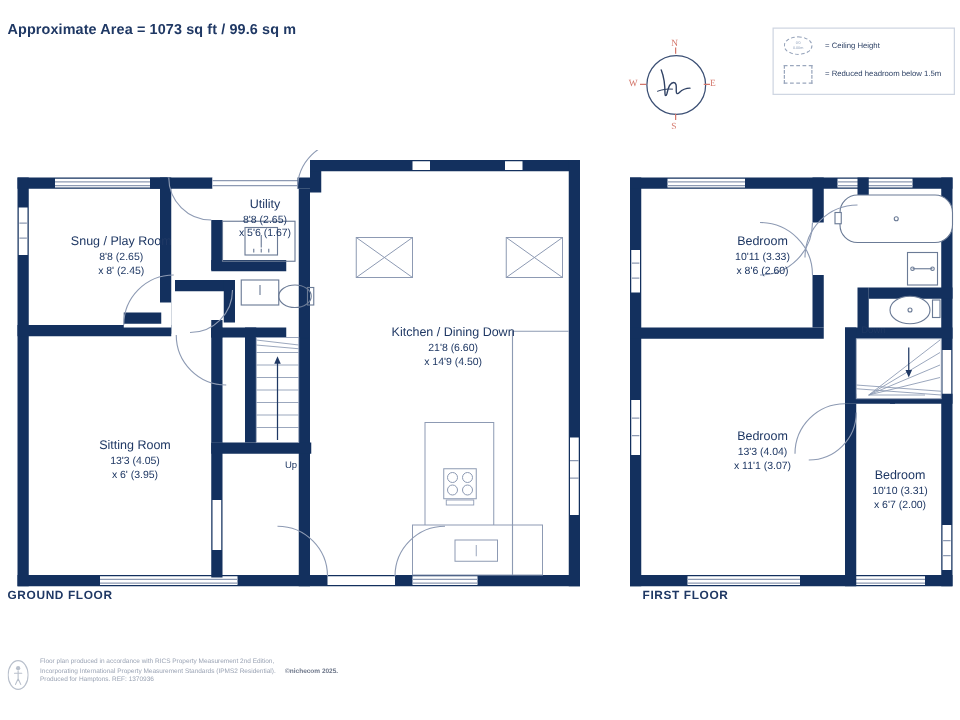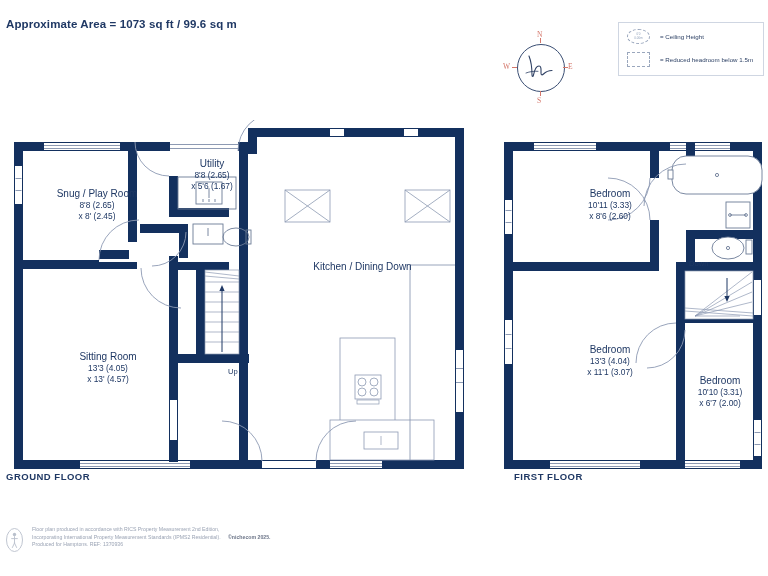--- a/index.html
+++ b/index.html
@@ -350,25 +350,27 @@
     <div class="rl-dim">8'8 (2.65)</div>
     <div class="rl-dim">x 8' (2.45)</div>
   </div>
   <div class="room-label" style="left:157px; top:158px; width:110px;">
     <div class="rl-name">Utility</div>
     <div class="rl-dim">8'8 (2.65)</div>
     <div class="rl-dim">x 5'6 (1.67)</div>
   </div>
   <div class="room-label" style="left:285px; top:261px; width:155px;">
     <div class="rl-name">Kitchen / Dining Down</div>
+    <div class="rl-dim">21'8 (6.60)</div>
+    <div class="rl-dim">x 14'9 (4.50)</div>
   </div>
   <div class="room-label" style="left:43px; top:351px; width:130px;">
     <div class="rl-name">Sitting Room</div>
     <div class="rl-dim">13'3 (4.05)</div>
-    <div class="rl-dim">x 13' (4.57)</div>
+    <div class="rl-dim">x 6' (3.95)</div>
   </div>
   <div class="stair-label" style="left:228px; top:367px;">Up</div>
 
   <svg class="abs" id="first-floor-plan" viewBox="0 0 278 360">
     <g>
 
       <rect x="14" y="22" width="9" height="327" fill="#13305e"></rect>
       <rect x="15" y="80" width="7" height="34" fill="#ffffff"></rect>
       <rect x="15.5" y="90" width="6" height="1" fill="#8d9ab3"></rect>
       <rect x="15.5" y="102" width="6" height="1" fill="#8d9ab3"></rect>

